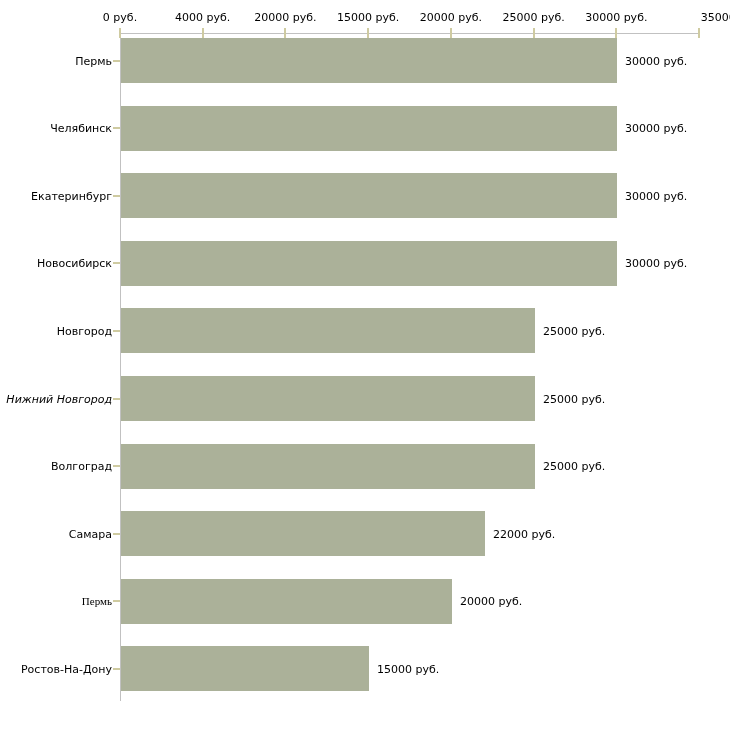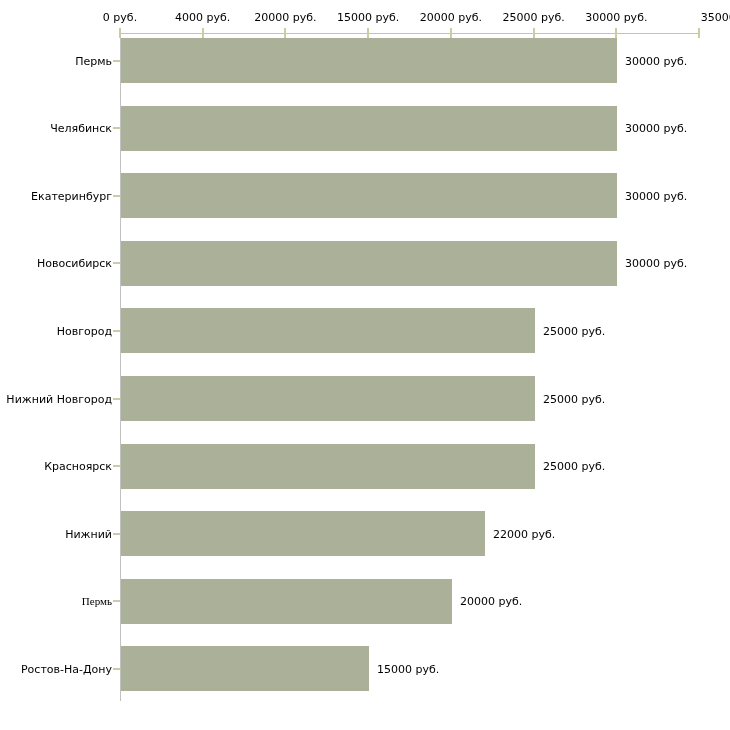--- a/index.html
+++ b/index.html
@@ -106,29 +106,29 @@
       <div class="bar" style="top: 173.2px; width: 496px; background: rgb(171, 177, 153);"></div>
       <div class="val-label" style="top: 195.7px; left: 625px; color: rgb(0, 0, 0);">30000 руб.</div>
       <div class="cat-label" style="top: 263.3px; color: rgb(0, 0, 0); margin-left: 36px;">Новосибирск</div>
       <div class="cat-tick" style="top: 263.3px; background: rgb(207, 203, 161);"></div>
       <div class="bar" style="top: 240.8px; width: 496px; background: rgb(171, 177, 153);"></div>
       <div class="val-label" style="top: 263.3px; left: 625px; color: rgb(0, 0, 0);">30000 руб.</div>
       <div class="cat-label" style="top: 330.9px; color: rgb(0, 0, 0);">Новгород</div>
       <div class="cat-tick" style="top: 330.9px; background: rgb(207, 203, 161);"></div>
       <div class="bar" style="top: 308.4px; width: 414px; background: rgb(171, 177, 153);"></div>
       <div class="val-label" style="top: 330.9px; left: 543px; color: rgb(0, 0, 0);">25000 руб.</div>
-      <div class="cat-label" style="top: 398.5px; color: rgb(0, 0, 0);">Нижний Новгород</div>
+      <div class="cat-label" style="top: 398.5px; color: rgb(0, 0, 0); font-style: italic;">Нижний Новгород</div>
       <div class="cat-tick" style="top: 398.5px; background: rgb(207, 203, 161);"></div>
       <div class="bar" style="top: 376px; width: 414px; background: rgb(171, 177, 153);"></div>
       <div class="val-label" style="top: 398.5px; left: 543px; color: rgb(0, 0, 0);">25000 руб.</div>
-      <div class="cat-label" style="top: 466.1px; color: rgb(0, 0, 0);">Красноярск</div>
+      <div class="cat-label" style="top: 466.1px; color: rgb(0, 0, 0);">Волгоград</div>
       <div class="cat-tick" style="top: 466.1px; background: rgb(207, 203, 161);"></div>
       <div class="bar" style="top: 443.6px; width: 414px; background: rgb(171, 177, 153);"></div>
       <div class="val-label" style="top: 466.1px; left: 543px; color: rgb(0, 0, 0);">25000 руб.</div>
-      <div class="cat-label" style="top: 533.7px; color: rgb(0, 0, 0);">Нижний</div>
+      <div class="cat-label" style="top: 533.7px; color: rgb(0, 0, 0);">Самара</div>
       <div class="cat-tick" style="top: 533.7px; background: rgb(207, 203, 161);"></div>
       <div class="bar" style="top: 511.2px; width: 364px; background: rgb(171, 177, 153);"></div>
       <div class="val-label" style="top: 533.7px; left: 493px; color: rgb(0, 0, 0);">22000 руб.</div>
       <div class="cat-label" style="top: 601.3px; color: rgb(0, 0, 0); font-family: Liberation Serif, serif;">Пермь</div>
       <div class="cat-tick" style="top: 601.3px; background: rgb(207, 203, 161);"></div>
       <div class="bar" style="top: 578.8px; width: 331px; background: rgb(171, 177, 153);"></div>
       <div class="val-label" style="top: 601.3px; left: 460px; color: rgb(0, 0, 0);">20000 руб.</div>
       <div class="cat-label" style="top: 668.9px; color: rgb(0, 0, 0);">Ростов-На-Дону</div>
       <div class="cat-tick" style="top: 668.9px; background: rgb(207, 203, 161);"></div>
       <div class="bar" style="top: 646.4px; width: 248px; background: rgb(171, 177, 153);"></div>

